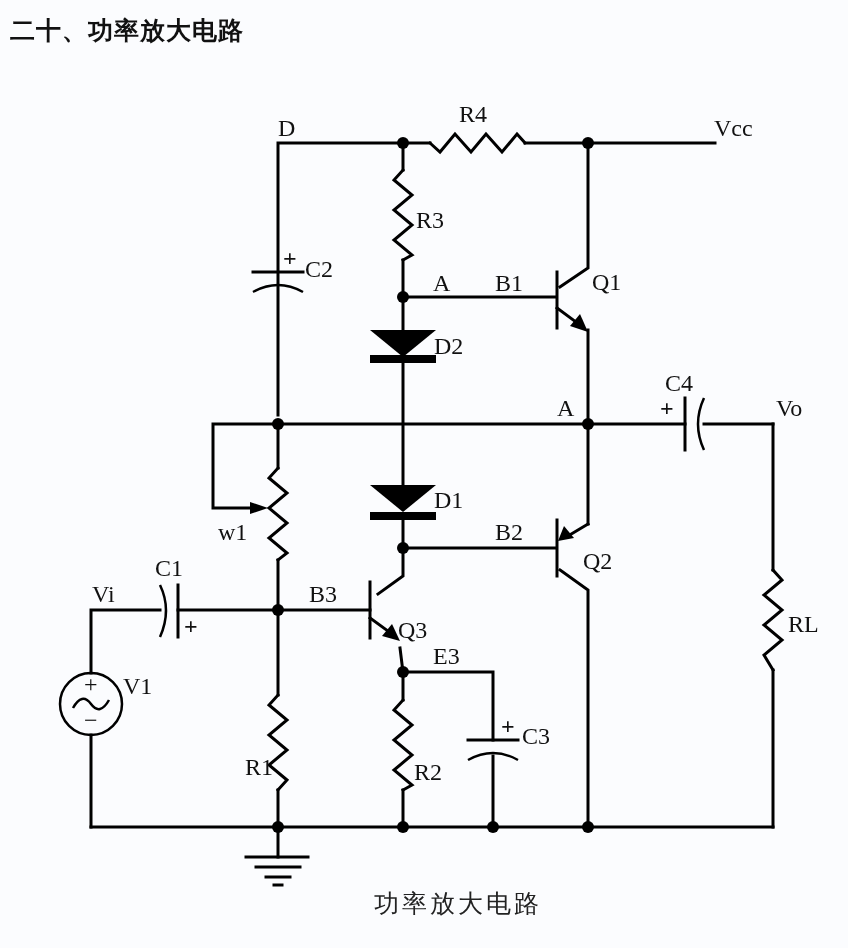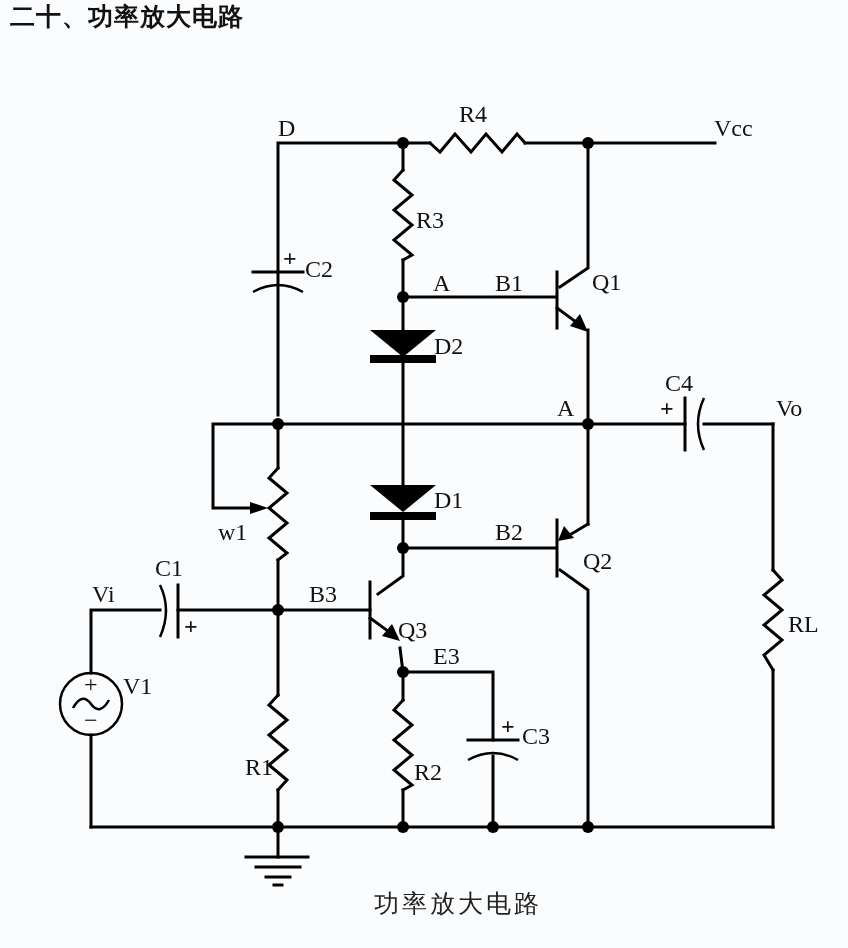--- a/index.html
+++ b/index.html
@@ -1,18 +1,18 @@
 <!DOCTYPE html>
 <html><head>
 <meta charset="utf-8">
 <style>
   html, body { margin: 0; padding: 0; background: #fbfcfe; }
   body { width: 848px; height: 948px; position: relative; overflow: hidden; }
   #heading {
-    position: absolute; left: 10px; top: 0;
+    position: absolute; left: 10px; top: 14px;
     font-family: "DejaVu Sans", sans-serif; font-weight: bold; font-size: 25px;
     color: #111; letter-spacing: 1px;
   }
   #schematic { position: absolute; left: 0; top: 0; }
   .w { stroke: #000; stroke-width: 3; fill: none; stroke-linecap: square; }
   .thin { stroke: #000; stroke-width: 2.5; fill: none; }
   .dot { fill: #000; }
   .lbl { font-family: "Liberation Serif", serif; font-size: 24px; fill: #111; }
   .cap-lbl { font-family: "DejaVu Sans", sans-serif; font-size: 25px; fill: #222; letter-spacing: 3px; }
 </style>

